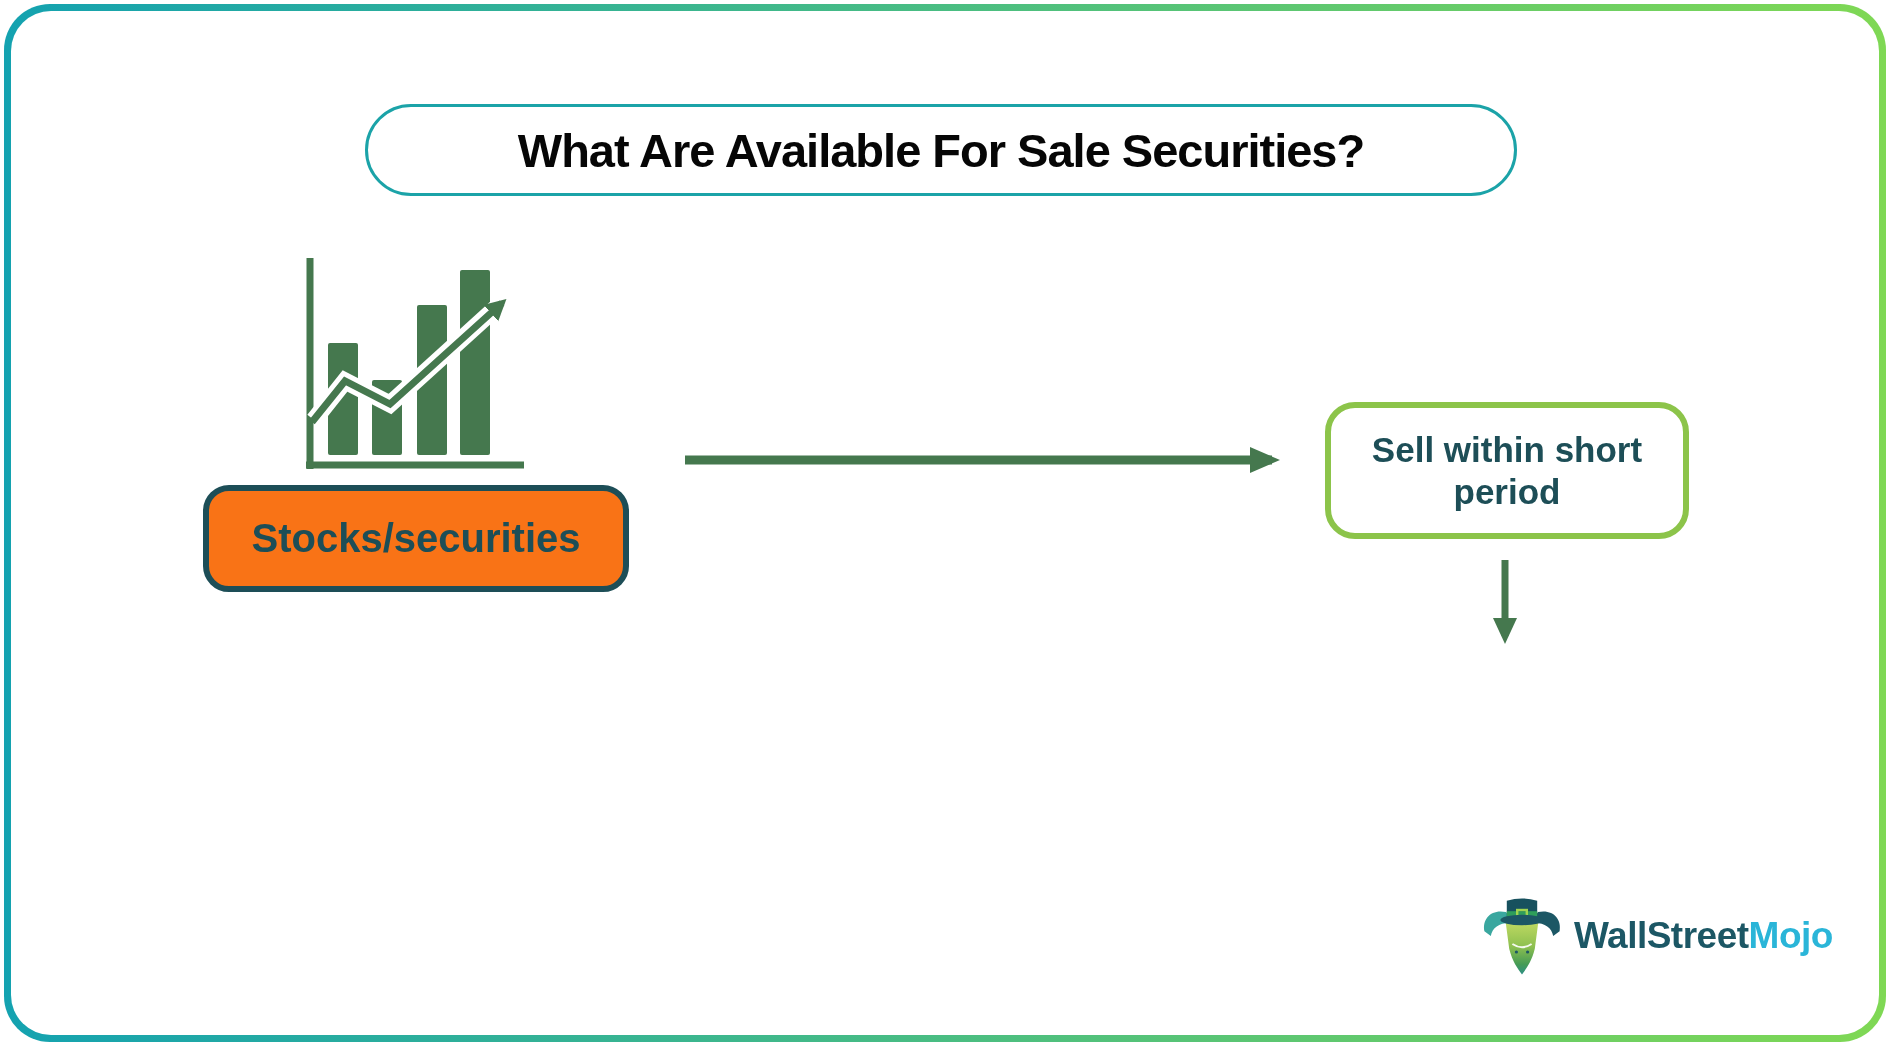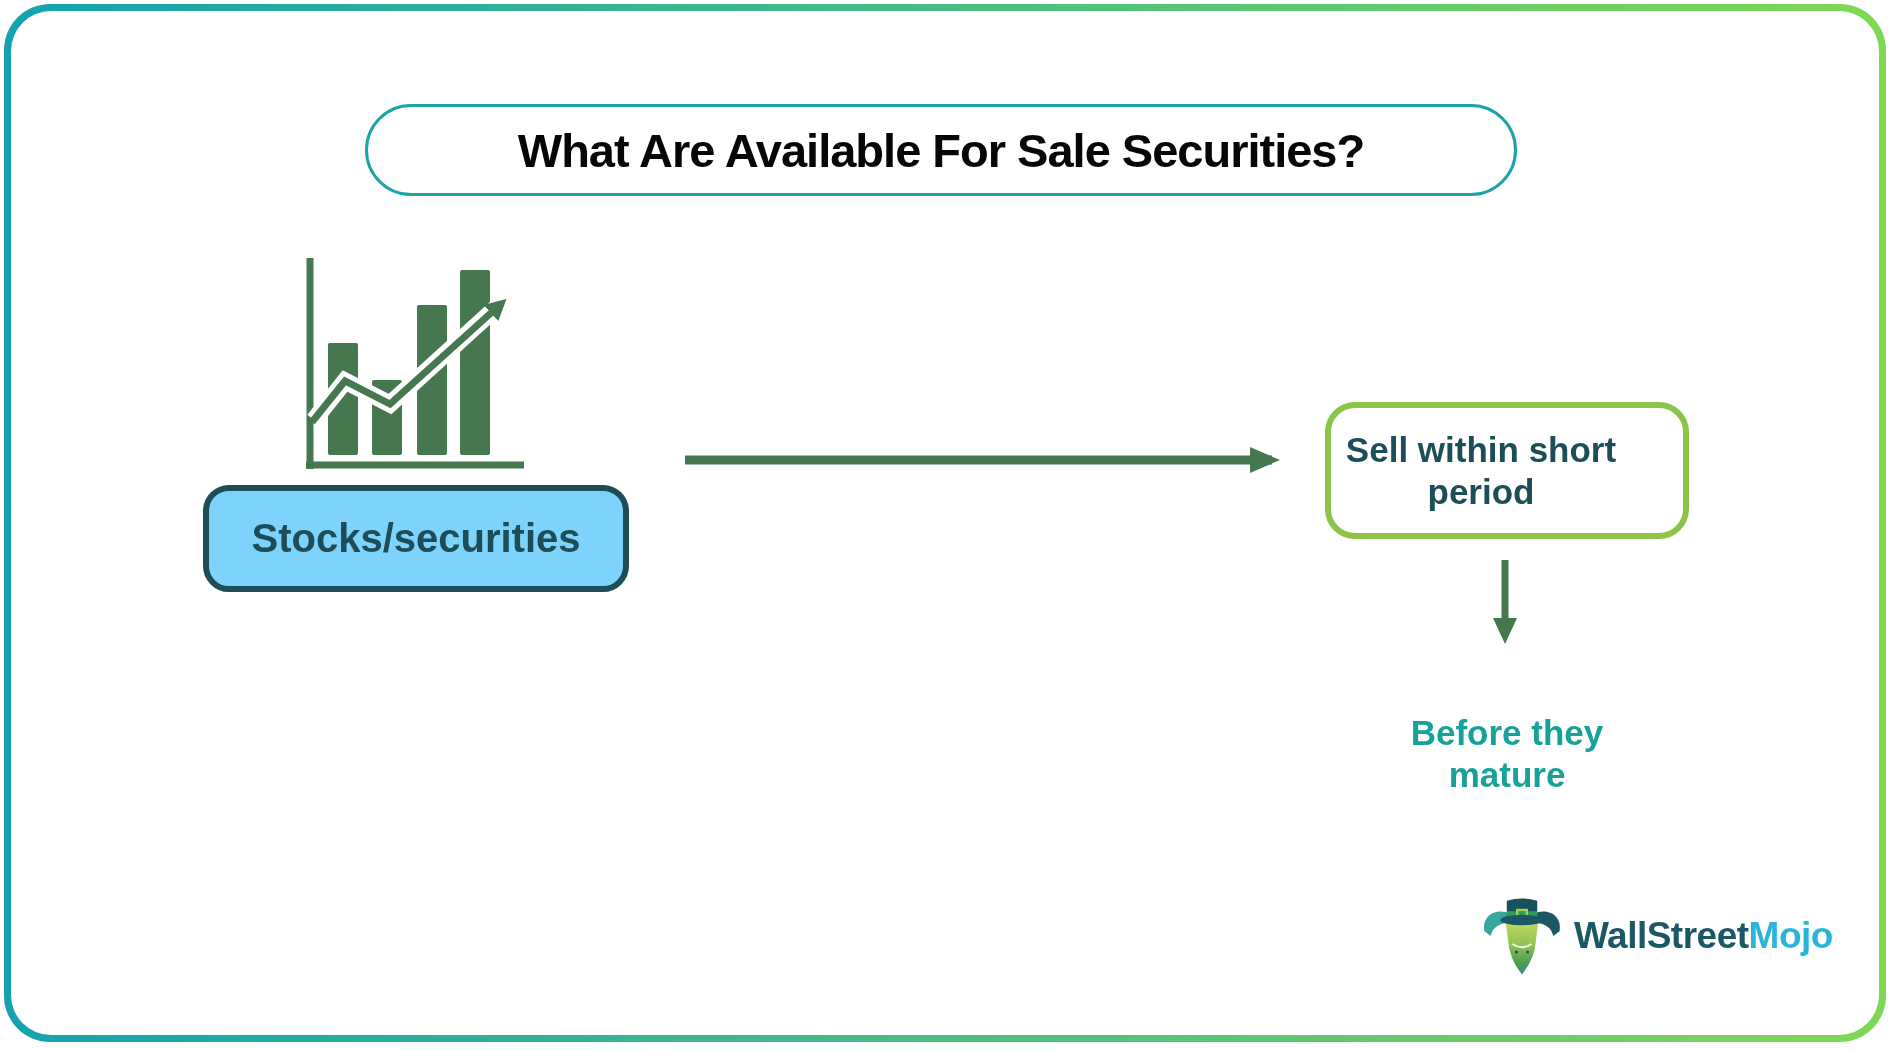--- a/index.html
+++ b/index.html
@@ -31,34 +31,34 @@
   .title-pill span{font-size:47px;font-weight:bold;letter-spacing:-1px;color:var(--title-text);white-space:nowrap;}
 
   
   .chart-icon{position:absolute;left:300px;top:250px;width:235px;height:230px;}
   .chart-icon .stroke-g{stroke:var(--green);fill:none;}
   .chart-icon .fill-g{fill:var(--green);}
   .chart-icon .casing{stroke:#fff;fill:none;}
 
   
   .stocks-box{position:absolute;left:203px;top:485px;width:426px;height:107px;
-              border:6px solid var(--dark-teal);border-radius:26px;background:#7dd3fc;
+              border:6px solid var(--dark-teal);border-radius:26px;background:#f97316;
               display:flex;align-items:center;justify-content:center;}
   .stocks-box span{font-size:40px;font-weight:bold;color:var(--dark-teal);white-space:nowrap;}
 
   
   .arrow-right{position:absolute;left:682px;top:442px;width:618px;height:36px;}
   .arrow-down{position:absolute;left:1486px;top:556px;width:40px;height:105px;}
   .arrow-line{stroke:var(--green);fill:none;}
   .arrow-head{fill:var(--green);}
 
   
   .sell-box{position:absolute;left:1325px;top:402px;width:364px;height:137px;
             border:6px solid var(--light-green);border-radius:30px;background:#fff;
-            display:flex;align-items:center;text-align:center;}
+            display:flex;align-items:center;justify-content:center;text-align:center;}
   .sell-box span{font-size:35px;font-weight:bold;line-height:1.18;color:var(--dark-teal);
                  display:block;width:300px;}
 
   
   .mature-text{position:absolute;left:1357px;top:712px;width:300px;text-align:center;
                font-size:35px;font-weight:bold;line-height:1.2;color:var(--teal);}
 
   
   .logo{position:absolute;left:1482px;top:889px;height:94px;display:flex;align-items:center;gap:12px;}
   .bull{width:80px;height:88px;flex:0 0 auto;}
@@ -114,21 +114,20 @@
 
   <svg class="arrow-down" viewBox="0 0 40 105" aria-hidden="true">
     <defs>
       <marker id="dHead" markerUnits="userSpaceOnUse" markerWidth="30" markerHeight="30" refX="18" refY="13" orient="auto">
         <path d="M0,1 L26,13 L0,25 Z" class="arrow-head"></path>
       </marker>
     </defs>
     <line class="arrow-line" x1="19" y1="4" x2="19" y2="80" stroke-width="7" marker-end="url(#dHead)"></line>
   </svg>
 
-  <div class="mature-text">Before they mature</div>
 
   <div class="logo">
     <svg class="bull" viewBox="0 0 100 104" aria-hidden="true">
       <defs>
         <linearGradient id="faceGrad" x1="0" y1="0" x2="0" y2="1">
           <stop offset="0" stop-color="#c6dd64"></stop>
           <stop offset="0.5" stop-color="#8ec050"></stop>
           <stop offset="0.82" stop-color="#459b55"></stop>
           <stop offset="1" stop-color="#2e8f85"></stop>
         </linearGradient>

